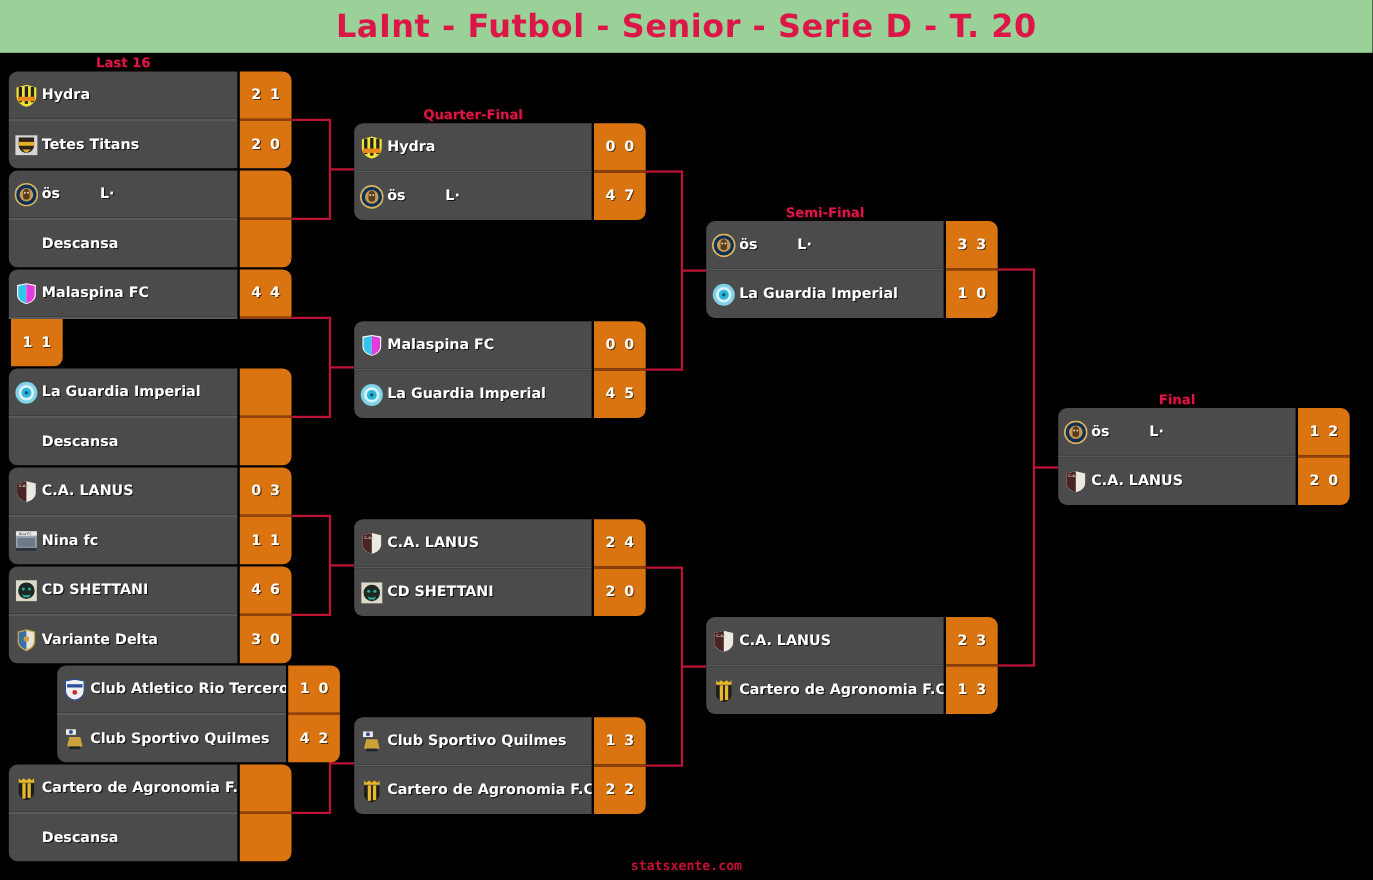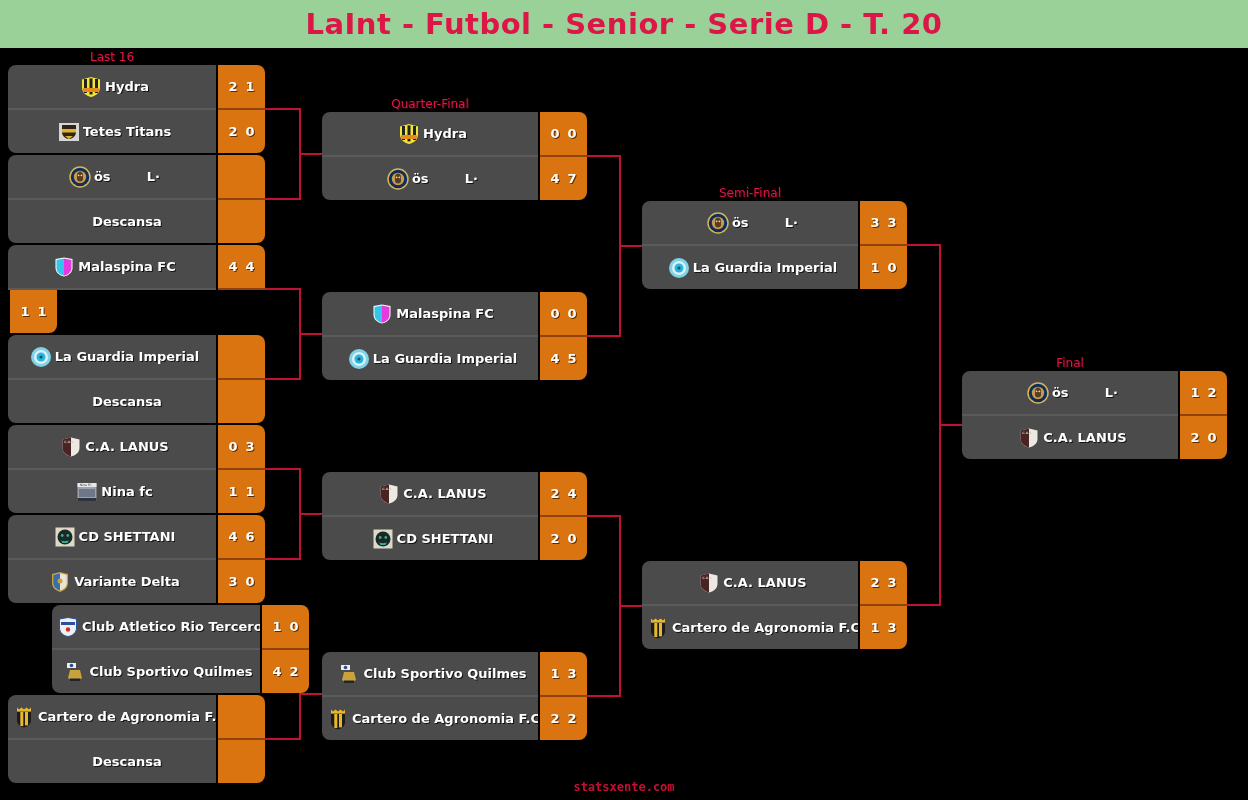--- a/index.html
+++ b/index.html
@@ -2,24 +2,24 @@
 <html style="--header-bg: #99d199; --accent: #dc1748; --line: #c11236; --row-bg: #4b4b4b; --score-bg: #d97410; --page-bg: #000000;"><head>
 <meta charset="utf-8">
 <style>
   html,body{margin:0;padding:0;background:#000;}
   .stage{position:relative;width:1248px;height:800px;background:var(--page-bg,#000);overflow:hidden;
          font-family:"DejaVu Sans","Liberation Sans",sans-serif;}
   .topbar{position:absolute;left:0;top:0;width:1248px;height:48px;background:var(--header-bg,#99d199);
           display:flex;align-items:center;justify-content:center;}
   .title{color:var(--accent,#dc1748);font-size:29px;font-weight:bold;letter-spacing:.5px;}
   .round-label{position:absolute;height:14px;text-align:center;color:var(--accent,#dc1748);
-               font-size:12px;font-weight:normal;text-shadow:1px 1px 0 rgba(70,0,12,.9);white-space:nowrap;}
+               font-size:12px;font-weight:bold;text-shadow:1px 1px 0 rgba(70,0,12,.9);white-space:nowrap;}
   .match{position:absolute;display:flex;flex-direction:column;z-index:2;}
   .row{display:flex;height:43px;}
-  .row .main{width:var(--grayw,208px);background:var(--row-bg,#4b4b4b);display:flex;align-items:center;justify-content:center;}
+  .row .main{width:var(--grayw,208px);background:var(--row-bg,#4b4b4b);display:flex;align-items:center;}
   .row .vgap{width:2px;background:#000;}
   .row .score{width:47px;background:var(--score-bg,#d97410);display:flex;align-items:center;
               justify-content:center;gap:7px;}
   .row.top .main{border-top-left-radius:8px;}
   .row.top .score{border-top-right-radius:8px;}
   .row.bot .main{border-bottom-left-radius:8px;}
   .row.bot .score{border-bottom-right-radius:8px;}
   .divider{display:flex;height:2px;}
   .divider .dg{width:var(--grayw,208px);background:#5a5a5a;}
   .divider .dv{width:2px;background:#000;}

